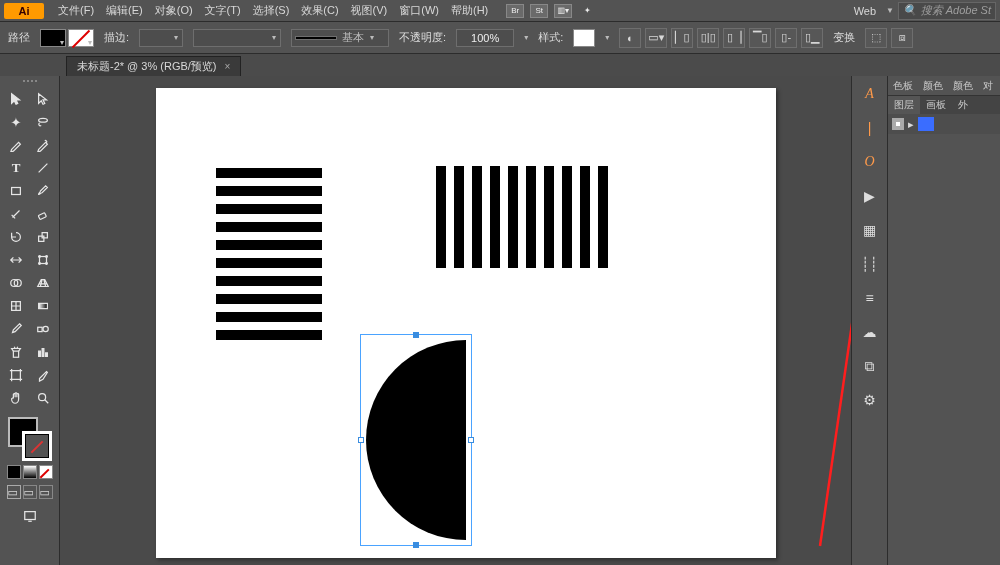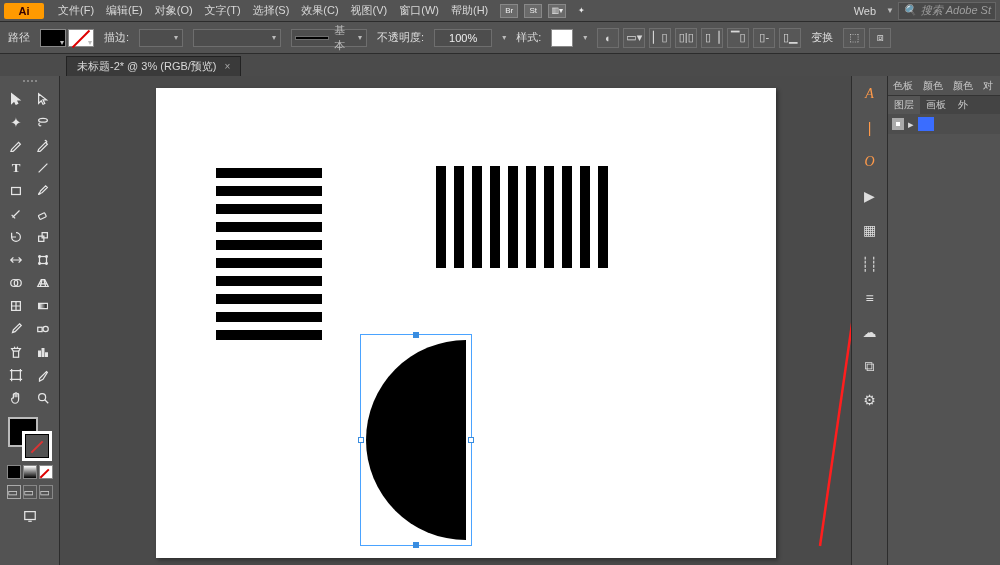--- a/index.html
+++ b/index.html
@@ -1,21 +1,21 @@
 <!DOCTYPE html>
 <html><head>
 <meta charset="utf-8">
 <style>
 html,body{margin:0;padding:0;width:1000px;height:565px;overflow:hidden;background:#4b4b4b;font-family:"Microsoft YaHei","SimSun",Arial,sans-serif;font-size:11px;color:#d8d8d8}
 *{box-sizing:border-box}
 .topbar{height:22px;background:#535353;display:flex;align-items:center;padding:0 4px;border-bottom:1px solid #2c2c2c}
 .ai-logo{width:40px;height:16px;background:#ff9a00;color:#330000;font-weight:bold;font-size:11px;display:flex;align-items:center;justify-content:center;border-radius:2px;margin-right:8px}
 .menu{display:flex;}
 .menu span{padding:2px 6px;cursor:default}
-.top-icons{margin-left:6px;display:flex;gap:6px;align-items:center}
+.top-icons{margin-left:12px;display:flex;gap:6px;align-items:center}
 .top-icons .ti{width:18px;height:14px;background:#6a6a6a;border:1px solid #888;font-size:8px;display:flex;align-items:center;justify-content:center;color:#eee}
 .spacer{flex:1}
 .ws{display:flex;align-items:center;gap:6px;margin-right:4px}
 .ws-label{padding:2px 4px}
 .arrow-down{font-size:8px;color:#bbb}
 .search{display:flex;align-items:center;gap:4px;background:#494949;border:1px solid #666;height:18px;padding:0 4px;color:#9e9e9e;font-style:italic}
 .ctrlbar{height:32px;background:#535353;display:flex;align-items:center;padding:0 8px;gap:10px;border-bottom:1px solid #2c2c2c}
 .ctrl-label{color:#dcdcdc}
 .swatch-pair{display:flex;align-items:center;gap:2px}
 .swatch{width:26px;height:18px;border:1px solid #888;position:relative;display:flex;align-items:center;justify-content:center}
@@ -119,21 +119,21 @@
   </div>
   <span class="ctrl-label">描边:</span>
   <div class="dd narrow">
       <span></span>
       <span class="arrow-down">▾</span>
     </div>
   <div class="dd" style="width:88px">
       <span></span>
       <span class="arrow-down">▾</span>
     </div>
-  <div class="dd" style="width:76px;justify-content:flex-start;gap:6px">
+  <div class="dd" style="width:98px;justify-content:flex-start;gap:6px">
     <span class="stroke-prev" style="width:40px;border:none;height:2px;background:#000"></span>
     <span>基本</span>
     <span class="arrow-down">▾</span>
   </div>
   <span class="ctrl-label">不透明度:</span>
   <div class="num-field">100%</div>
   <span class="arrow-down">▾</span>
   <span class="ctrl-label">样式:</span>
   <div class="swatch" style="width:22px;background:#fff"></div>
     <span class="arrow-down">▾</span>

